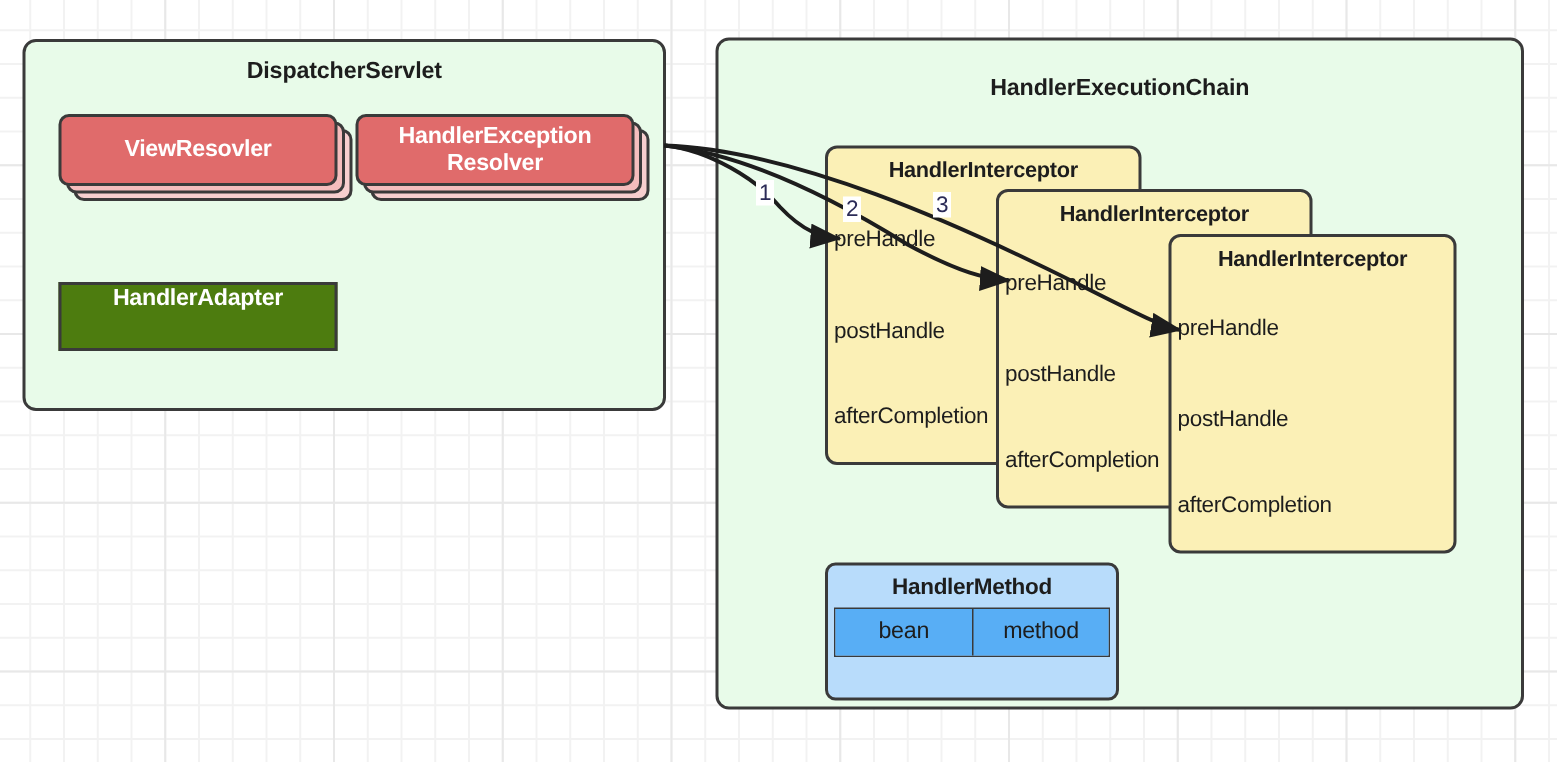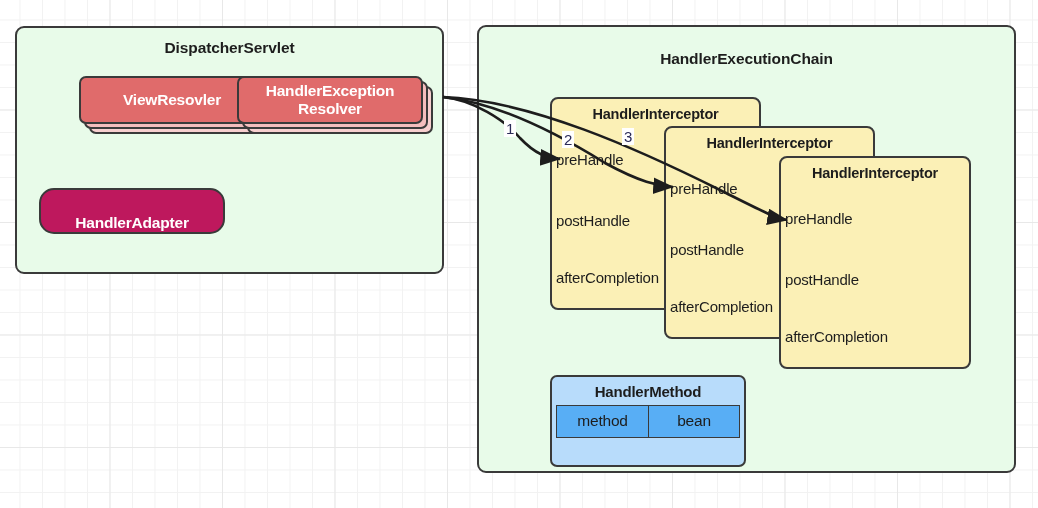--- a/index.html
+++ b/index.html
@@ -74,26 +74,26 @@
     font-weight: bold;
     font-size: 15.5px;
     text-align: center;
     line-height: 1.18;
     letter-spacing: -0.2px;
   }
 
   
   .node-purple {
     position: absolute;
-    background-color: #be185d;
-    border: 2.5px solid #3a3a3a;
-    border-radius: 15px;
+    background-color: #4d7c0f;
+    border: 2.5px solid #3a3a3a;
+    border-radius: 0;
     box-sizing: border-box;
     display: flex;
-    align-items: flex-end;
+    align-items: flex-start;
     justify-content: center;
   }
   .node-purple .label {
     color: #ffffff;
     font-weight: bold;
     font-size: 15.5px;
     letter-spacing: -0.2px;
   }
 
   
@@ -180,21 +180,21 @@
   }
 </style>
 </head>
 <body>
 
 <div id="canvas">
 
   <div class="group-box" style="left:15px; top:26px; width:429px; height:248px;">
     <div class="group-title" style="top:11px;">DispatcherServlet</div>
 
-    <div class="stack" style="left:22px; top:48px; width:200px; height:62px;margin-left:40px;">
+    <div class="stack" style="left:22px; top:48px; width:200px; height:62px;">
       <div class="layer l3" style="left:10px; top:10px; width:186px; height:48px;"></div>
       <div class="layer l2" style="left:5px; top:5px; width:186px; height:48px;"></div>
       <div class="layer l1" style="left:0px; top:0px; width:186px; height:48px;">
         <span class="label">ViewResovler</span>
       </div>
     </div>
 
     <div class="stack" style="left:220px; top:48px; width:200px; height:62px;">
       <div class="layer l3" style="left:10px; top:10px; width:186px; height:48px;"></div>
       <div class="layer l2" style="left:5px; top:5px; width:186px; height:48px;"></div>
@@ -232,22 +232,22 @@
   <div class="interceptor" style="left:779px; top:156px; width:192px; height:213px;">
     <div class="ic-title" style="top:7px;">HandlerInterceptor</div>
     <div class="ic-method" style="top:52px;">preHandle</div>
     <div class="ic-method" style="top:113px;">postHandle</div>
     <div class="ic-method" style="top:170px;">afterCompletion</div>
   </div>
 
   <div class="hm-box" style="left:550px; top:375px; width:196px; height:92px;">
     <div class="hm-title">HandlerMethod</div>
     <div class="hm-cells">
+      <div class="hm-cell">bean</div>
       <div class="hm-cell">method</div>
-      <div class="hm-cell">bean</div>
     </div>
   </div>
 
   <svg id="arrow-layer" viewBox="0 0 1038 508" xmlns="http://www.w3.org/2000/svg">
     <defs>
       <marker id="arrowhead" markerWidth="9" markerHeight="9" refX="7.6" refY="3.2" orient="auto" markerUnits="strokeWidth">
         <path d="M0,0 L8,3.2 L0,6.4 Z" fill="#1d1d1d"></path>
       </marker>
     </defs>
 

